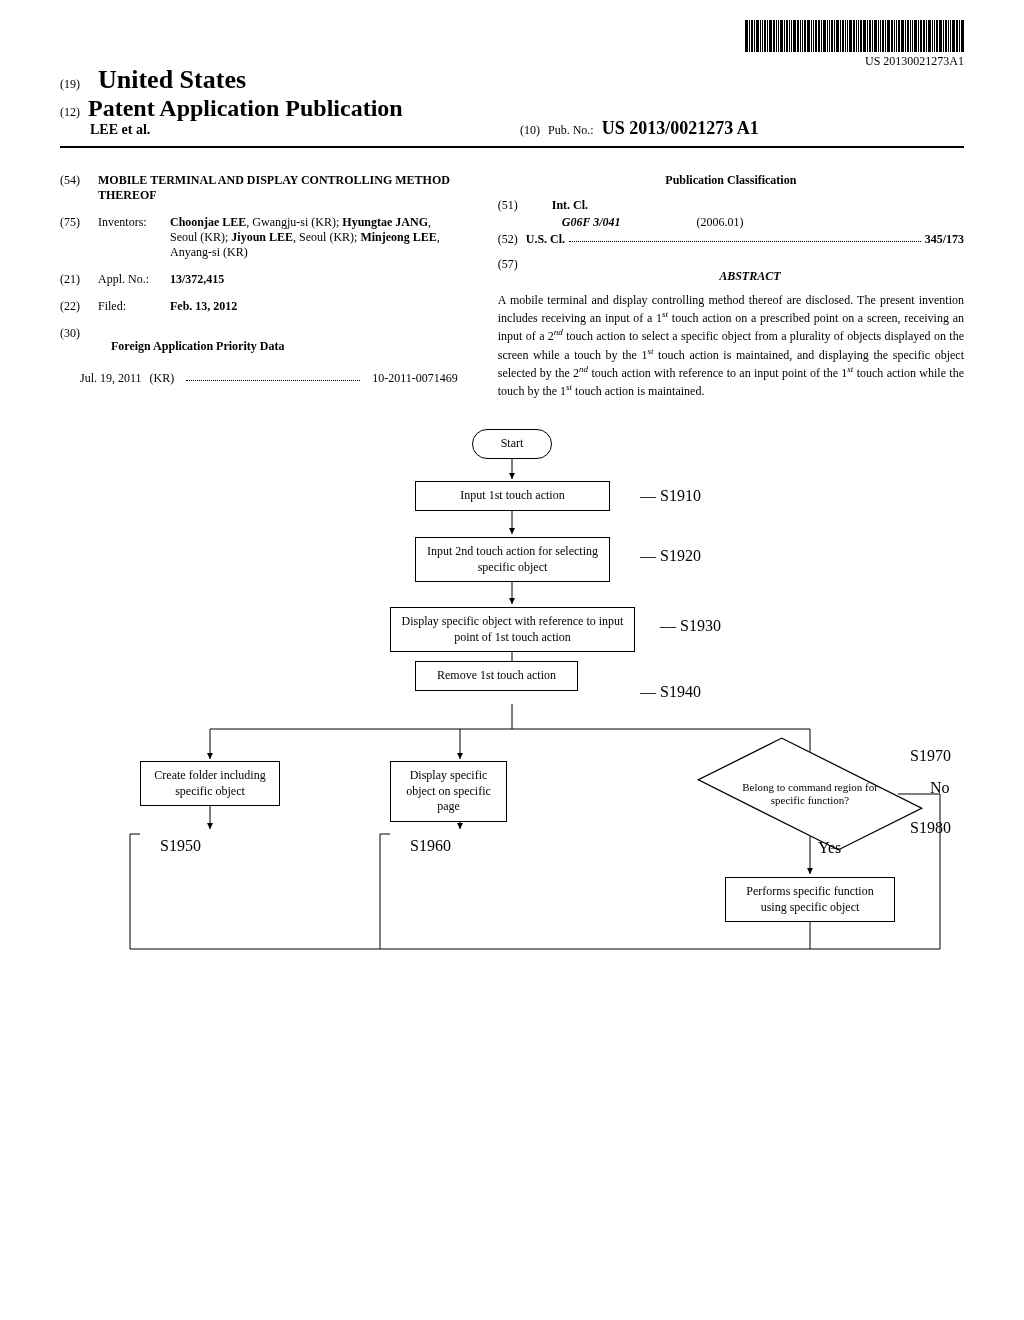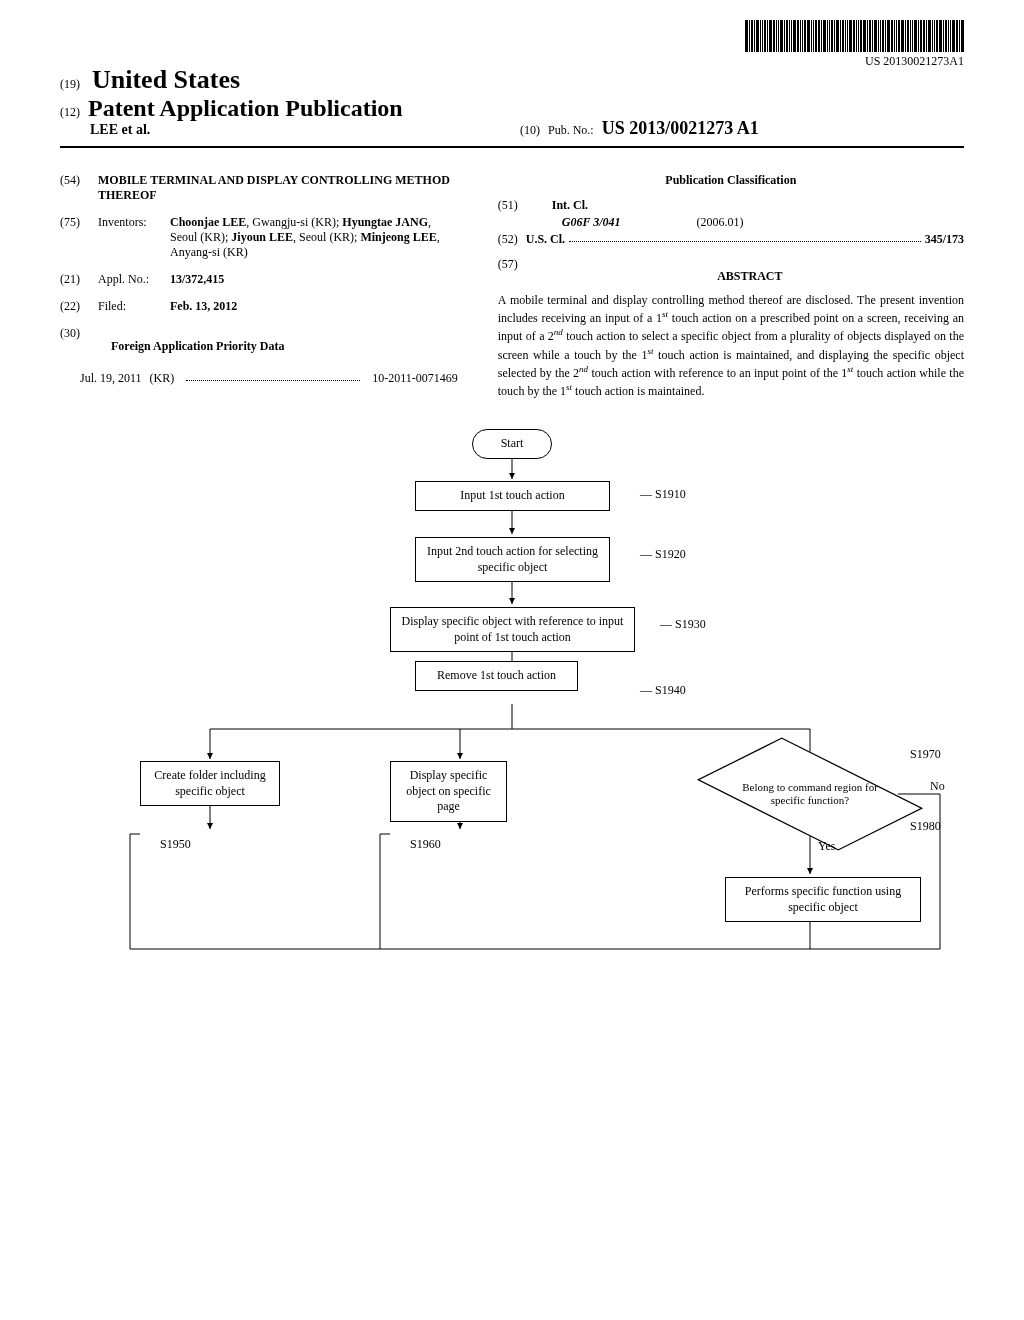--- a/index.html
+++ b/index.html
@@ -31,21 +31,21 @@
     }
     .barcode-text {
       font-size: 12px;
       margin-top: 2px;
     }
     .header-left {
       margin-top: 45px;
     }
     .country-line {
       display: flex;
-      gap: 12px;
+      gap: 18px;
       align-items: baseline;
     }
     .kind-code { font-size: 12px; }
     .country {
       font-size: 26px;
       font-weight: bold;
     }
     .pub-line {
       display: flex;
       gap: 8px;
@@ -132,20 +132,21 @@
     .uscl-row {
       display: flex;
       font-size: 12px;
       margin-bottom: 10px;
     }
     .abstract-heading {
       font-weight: bold;
       text-align: center;
       margin: 12px 0 8px 0;
       font-size: 12px;
+      font-style: italic;
     }
     .abstract-text {
       font-size: 12px;
       text-align: justify;
       line-height: 1.35;
     }
     sup { font-size: 9px; font-style: italic; }
     .flowchart {
       margin-top: 30px;
       position: relative;
@@ -159,21 +160,21 @@
       text-align: center;
       padding: 6px 10px;
       line-height: 1.3;
     }
     .fc-start {
       border-radius: 16px;
       width: 80px;
     }
     .fc-label {
       position: absolute;
-      font-size: 12px;
+      font-size: 16px;
     }
     .fc-diamond {
       position: absolute;
       width: 160px;
       height: 70px;
       font-size: 11px;
     }
     .fc-diamond-shape {
       position: absolute;
       top: 50%;
@@ -434,15 +435,15 @@
 
   <div class="fc-diamond" style="left:670px;top:330px">
     <div class="fc-diamond-shape"></div>
     <div class="fc-diamond-text">Belong to command region for specific function?</div>
   </div>
   <div class="fc-label" style="left:850px;top:318px">S1970</div>
   <div class="fc-label" style="left:758px;top:410px">Yes</div>
   <div class="fc-label" style="left:870px;top:350px">No</div>
   <div class="fc-label" style="left:850px;top:390px">S1980</div>
 
-  <div class="fc-node" style="left:665px;top:448px;width:196px">Performs specific function using specific object</div>
+  <div class="fc-node" style="left:665px;top:448px;width:170px">Performs specific function using specific object</div>
 
 </div>
 
 </body></html>

